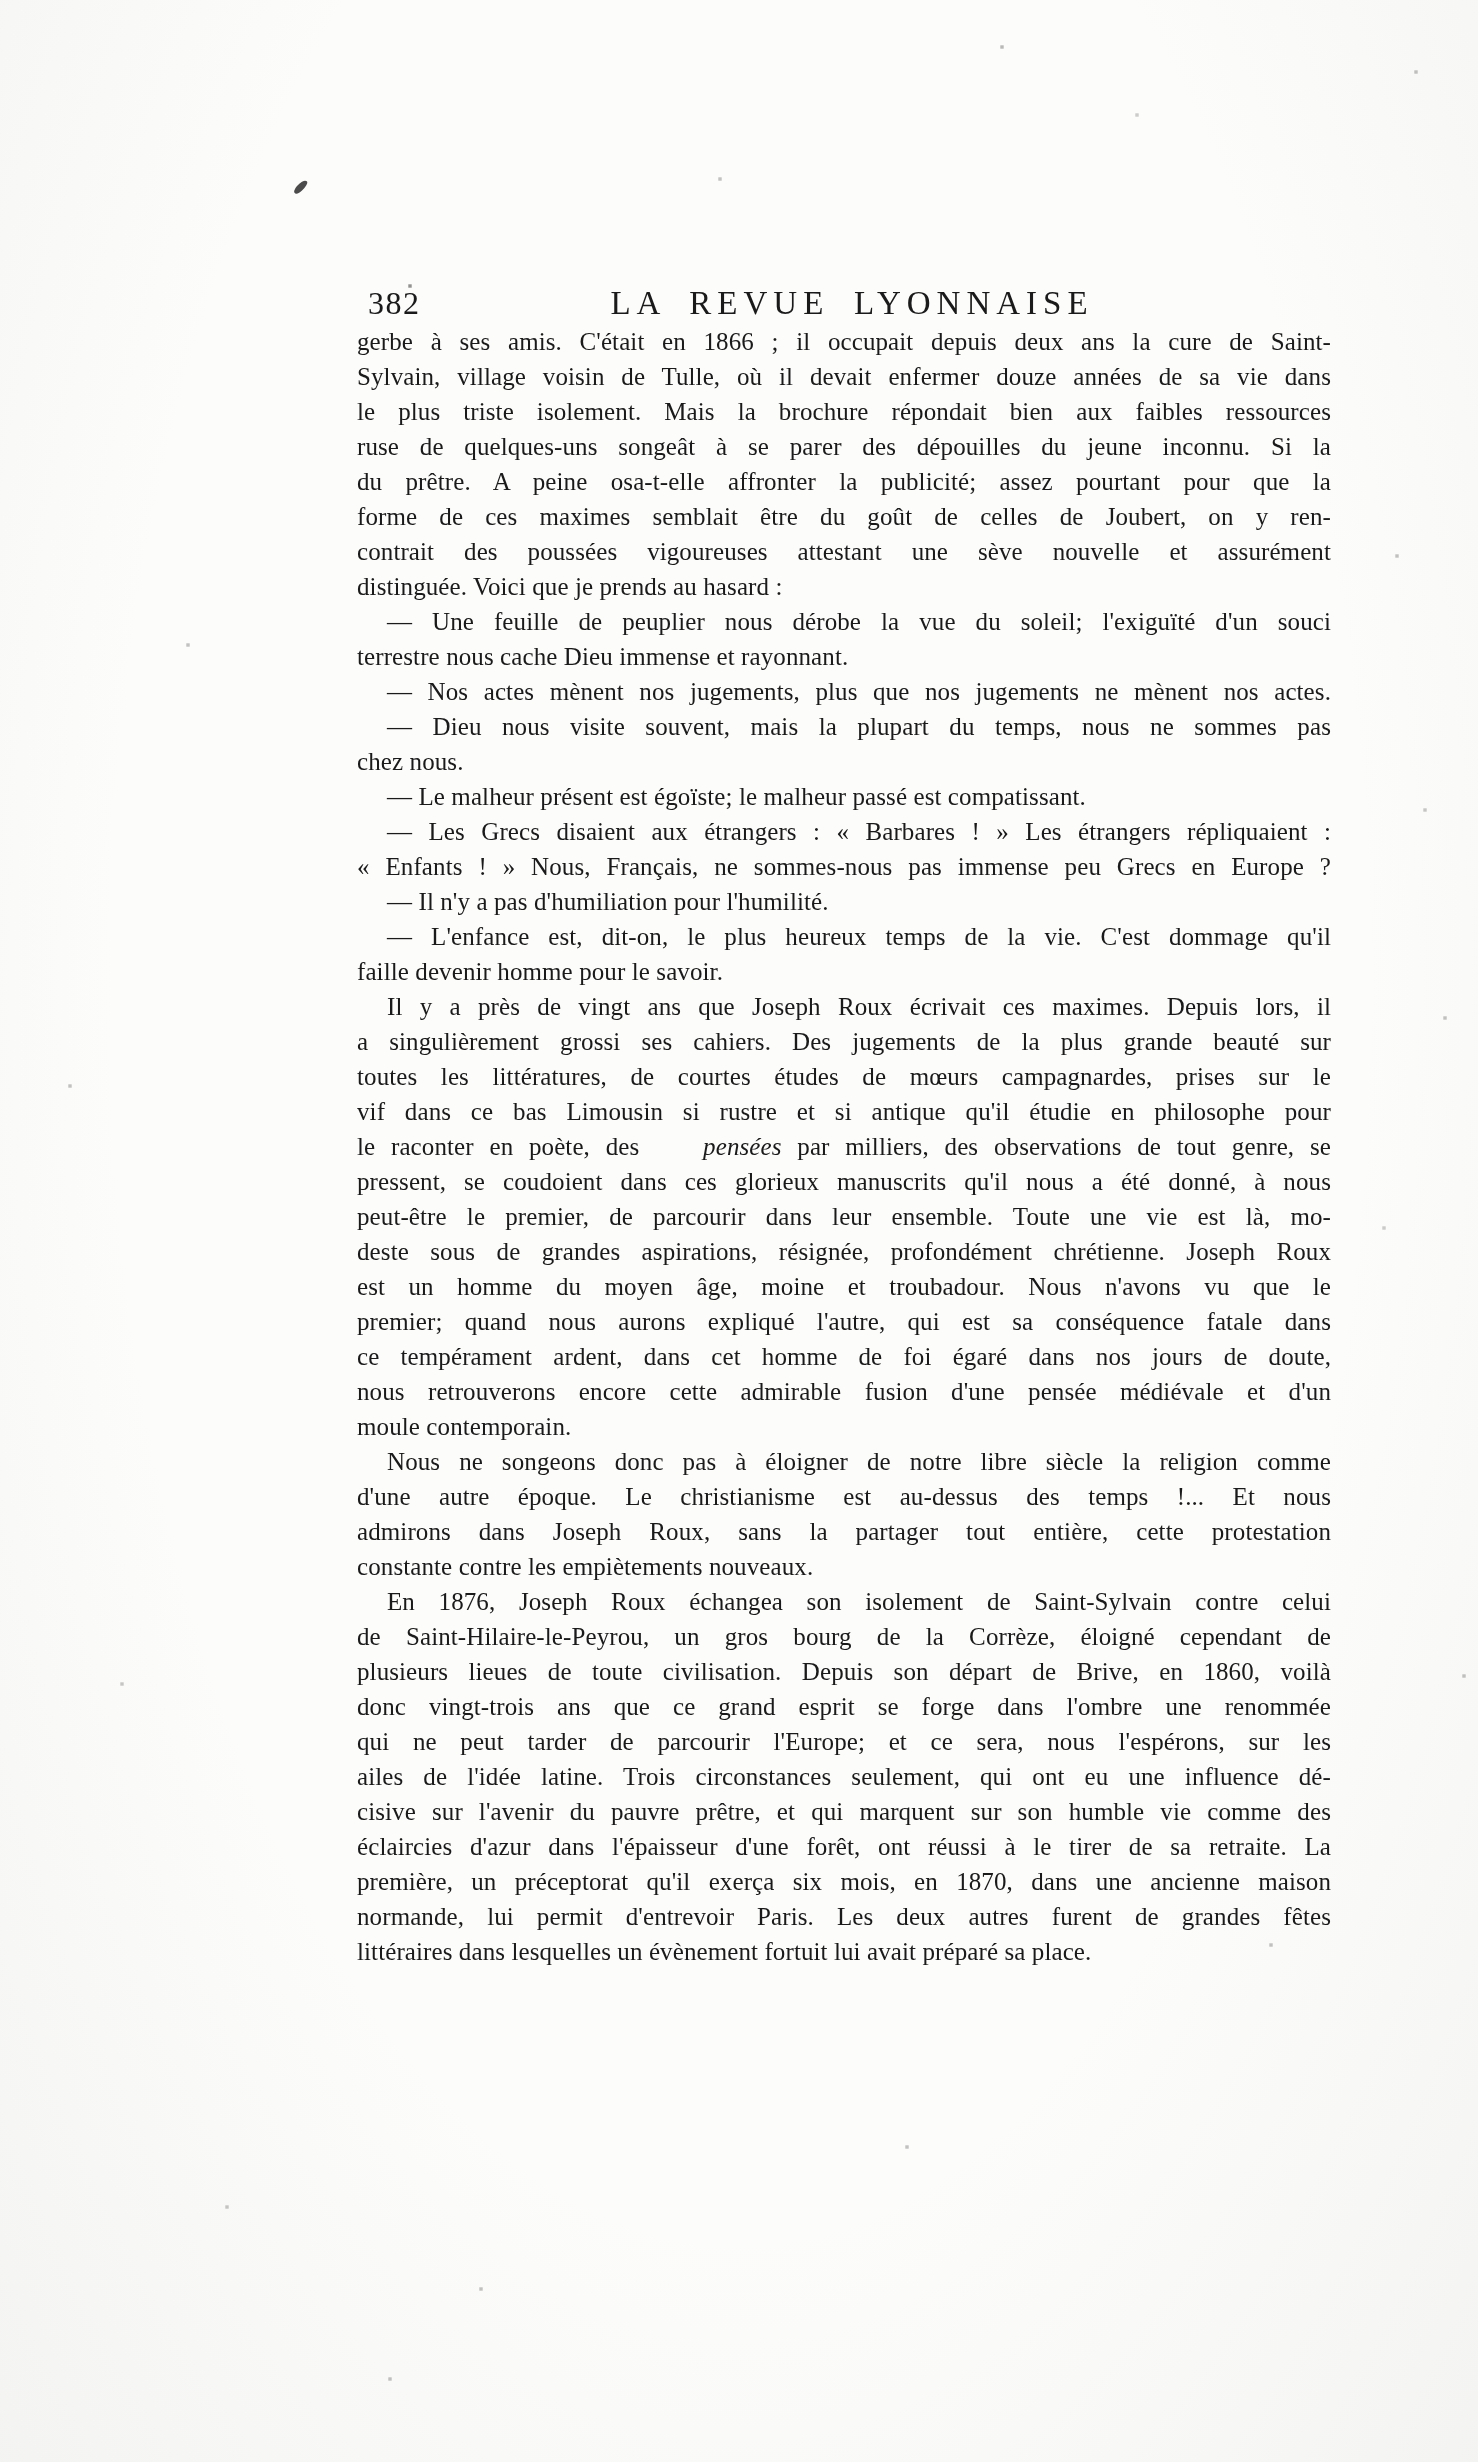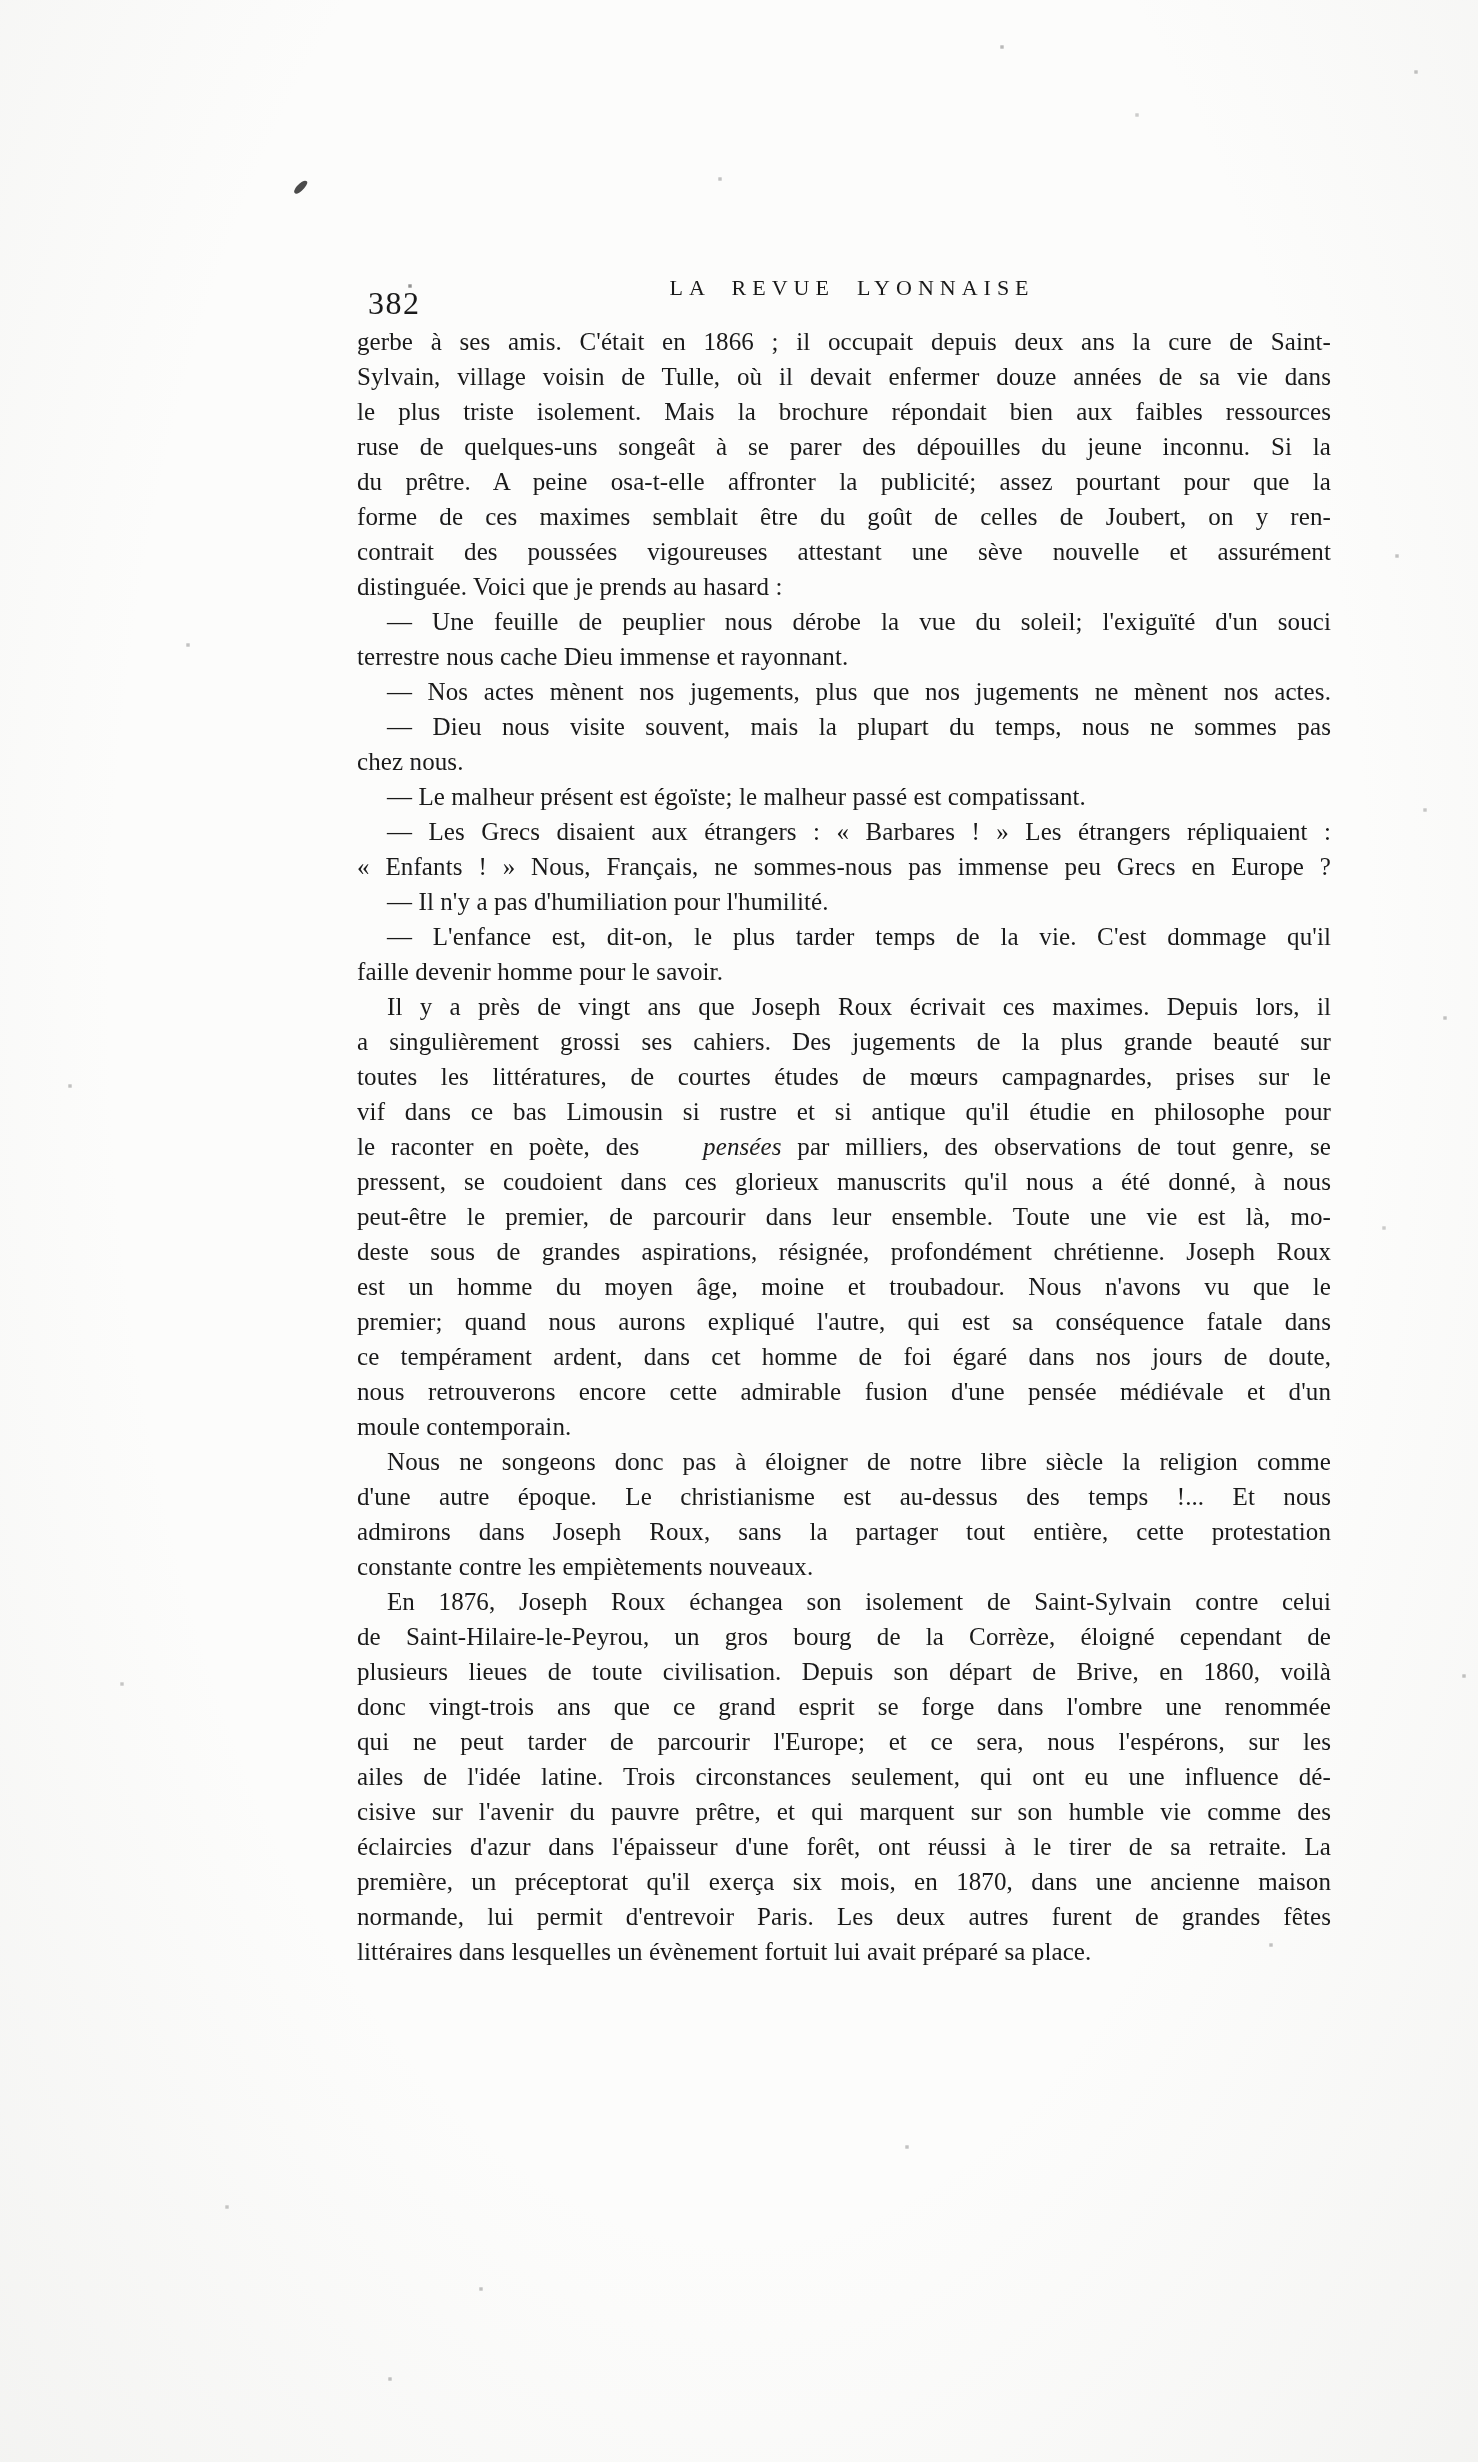--- a/index.html
+++ b/index.html
@@ -64,24 +64,24 @@
     position: absolute;
     left: 368px;
     top: 287px;
     font-size: 32px;
     line-height: 33px;
     letter-spacing: 1.5px;
   }
   .jtitle {
     position: absolute;
     left: 501px;
-    top: 271px;
+    top: 287px;
     width: 702px;
     text-align: center;
-    font-size: 22px;
+    font-size: 33px;
     line-height: 33px;
     letter-spacing: 6px;
     word-spacing: 10.5px;
   }
   .textblock {
     position: absolute;
     left: 357px;
     top: 324px;
     width: 974px;
   }
@@ -126,21 +126,21 @@
   <div class="ln">distinguée. Voici que je prends au hasard :</div>
   <div class="ln j ind">— Une feuille de peuplier nous dérobe la vue du soleil; l'exiguïté d'un souci</div>
   <div class="ln">terrestre nous cache Dieu immense et rayonnant.</div>
   <div class="ln j ind">— Nos actes mènent nos jugements, plus que nos jugements ne mènent nos actes.</div>
   <div class="ln j ind">— Dieu nous visite souvent, mais la plupart du temps, nous ne sommes pas</div>
   <div class="ln">chez nous.</div>
   <div class="ln ind">— Le malheur présent est égoïste; le malheur passé est compatissant.</div>
   <div class="ln j ind">— Les Grecs disaient aux étrangers : « Barbares ! » Les étrangers répliquaient :</div>
   <div class="ln j">« Enfants ! » Nous, Français, ne sommes-nous pas immense peu Grecs en Europe ?</div>
   <div class="ln ind">— Il n'y a pas d'humiliation pour l'humilité.</div>
-  <div class="ln j ind">— L'enfance est, dit-on, le plus tarder temps de la vie. C'est dommage qu'il</div>
+  <div class="ln j ind">— L'enfance est, dit-on, le plus heureux temps de la vie. C'est dommage qu'il</div>
   <div class="ln">faille devenir homme pour le savoir.</div>
   <div class="ln j ind">Il y a près de vingt ans que Joseph Roux écrivait ces maximes. Depuis lors, il</div>
   <div class="ln j">a singulièrement grossi ses cahiers. Des jugements de la plus grande beauté sur</div>
   <div class="ln j">toutes les littératures, de courtes études de mœurs campagnardes, prises sur le</div>
   <div class="ln j">vif dans ce bas Limousin si rustre et si antique qu'il étudie en philosophe pour</div>
   <div class="ln j"><span>le raconter en poète, des </span><span class="it">pensées</span><span> par milliers, des observations de tout genre, se</span></div>
   <div class="ln j">pressent, se coudoient dans ces glorieux manuscrits qu'il nous a été donné, à nous</div>
   <div class="ln j">peut-être le premier, de parcourir dans leur ensemble. Toute une vie est là, mo-</div>
   <div class="ln j">deste sous de grandes aspirations, résignée, profondément chrétienne. Joseph Roux</div>
   <div class="ln j">est un homme du moyen âge, moine et troubadour. Nous n'avons vu que le</div>

